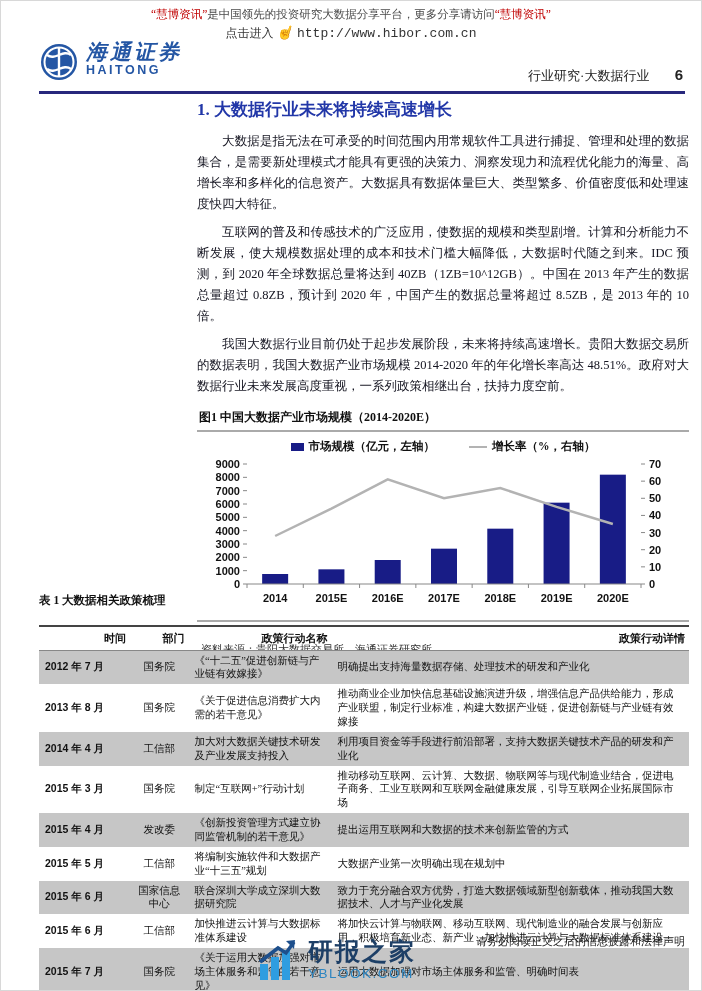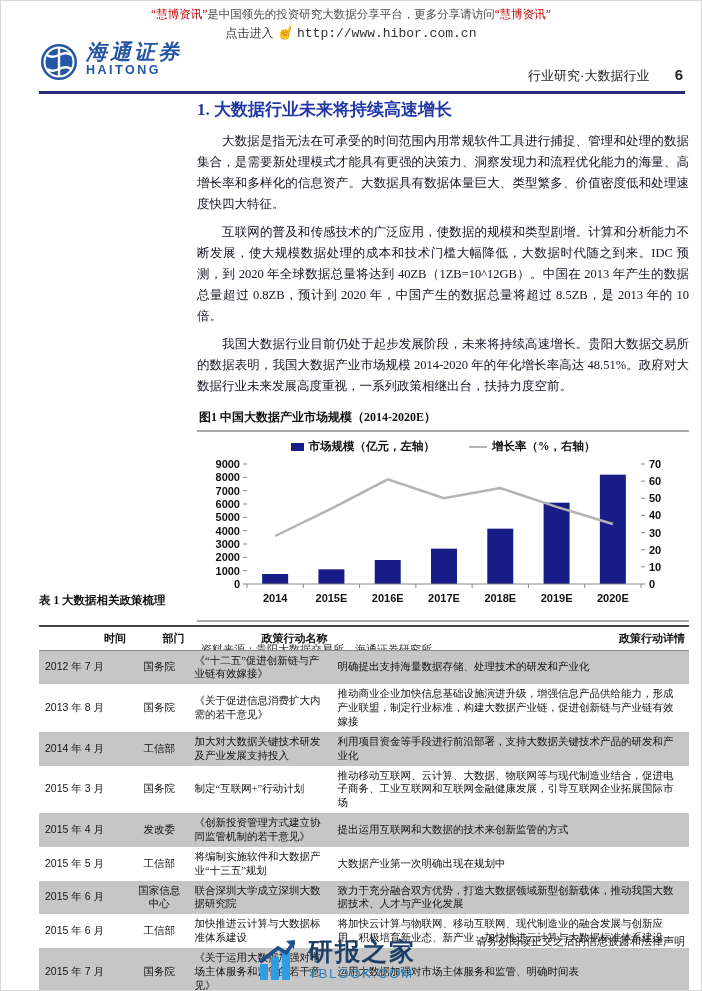--- a/index.html
+++ b/index.html
@@ -40,21 +40,21 @@
   .fig-source{font-size:11px;color:#333;padding:20px 0 3px 4px;font-family:Liberation Serif, serif;}
 
   
   .table-block{position:absolute;top:592px;left:38px;width:650px;}
   .tbl-title{font-size:11.5px;font-weight:bold;color:#111;padding-bottom:17px;}
   table.policy{width:100%;border-collapse:collapse;font-size:10.5px;line-height:1.32;color:#111;
                border-top:2px solid #444;border-bottom:3px solid #28287c;}
   table.policy th{font-weight:bold;padding:4px 4px;border-bottom:1.5px solid #888;text-align:right;font-size:11px;}
   table.policy td{padding:3px 6px;vertical-align:middle;}
   table.policy tr.shade{background:#c6c6c6;}
-  td.time{font-weight:normal;white-space:nowrap;font-family:"Liberation Sans",sans-serif;font-size:10.5px;}
+  td.time{font-weight:bold;white-space:nowrap;font-family:"Liberation Sans",sans-serif;font-size:10.5px;}
   td.dept{text-align:center;}
   col.c-time{width:14%;} col.c-dept{width:9%;} col.c-name{width:22%;} col.c-detail{width:55%;}
 
   
   .footer{position:absolute;left:0;right:0;bottom:0;height:64px;}
   .disclaimer{position:absolute;right:16px;top:8px;font-size:11px;color:#222;}
   .yb-logo{position:absolute;left:255px;top:12px;display:flex;align-items:center;gap:8px;}
   .yb-txt{line-height:1;}
   .yb-name{font-size:25px;font-weight:bold;color:#1d3f66;letter-spacing:2px;}
   .yb-domain{font-size:13.5px;color:#2e86c1;letter-spacing:1.5px;margin-top:3px;}

